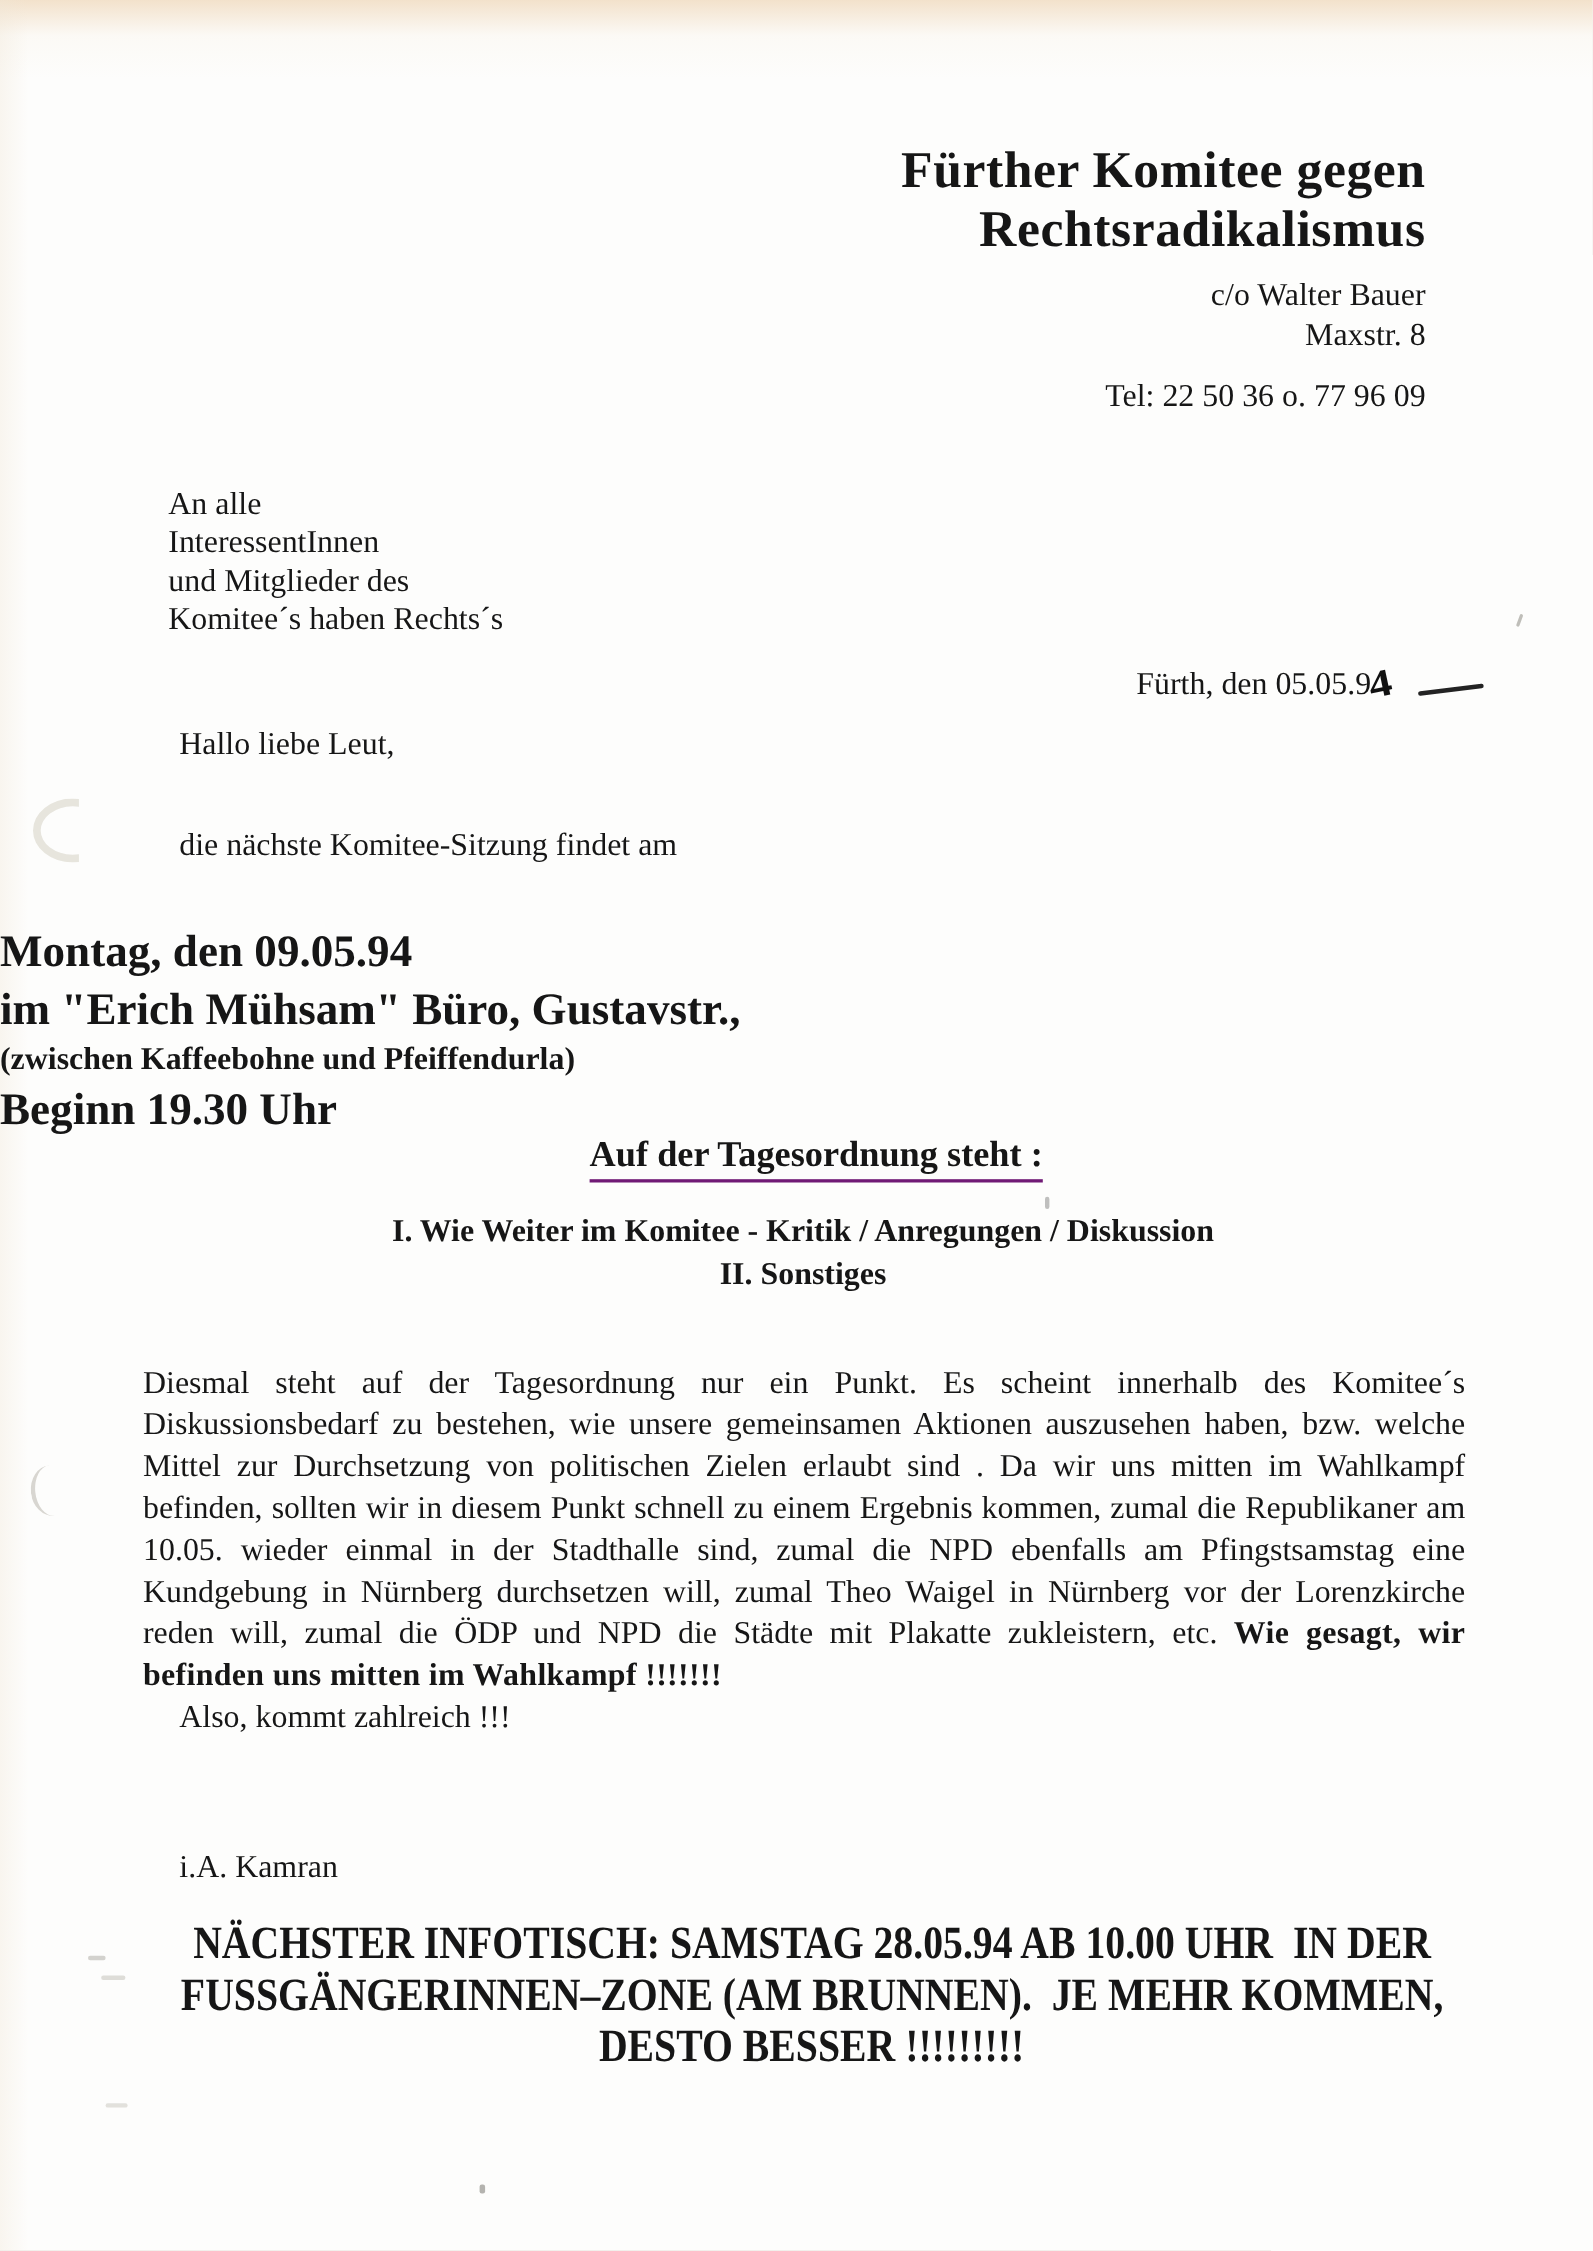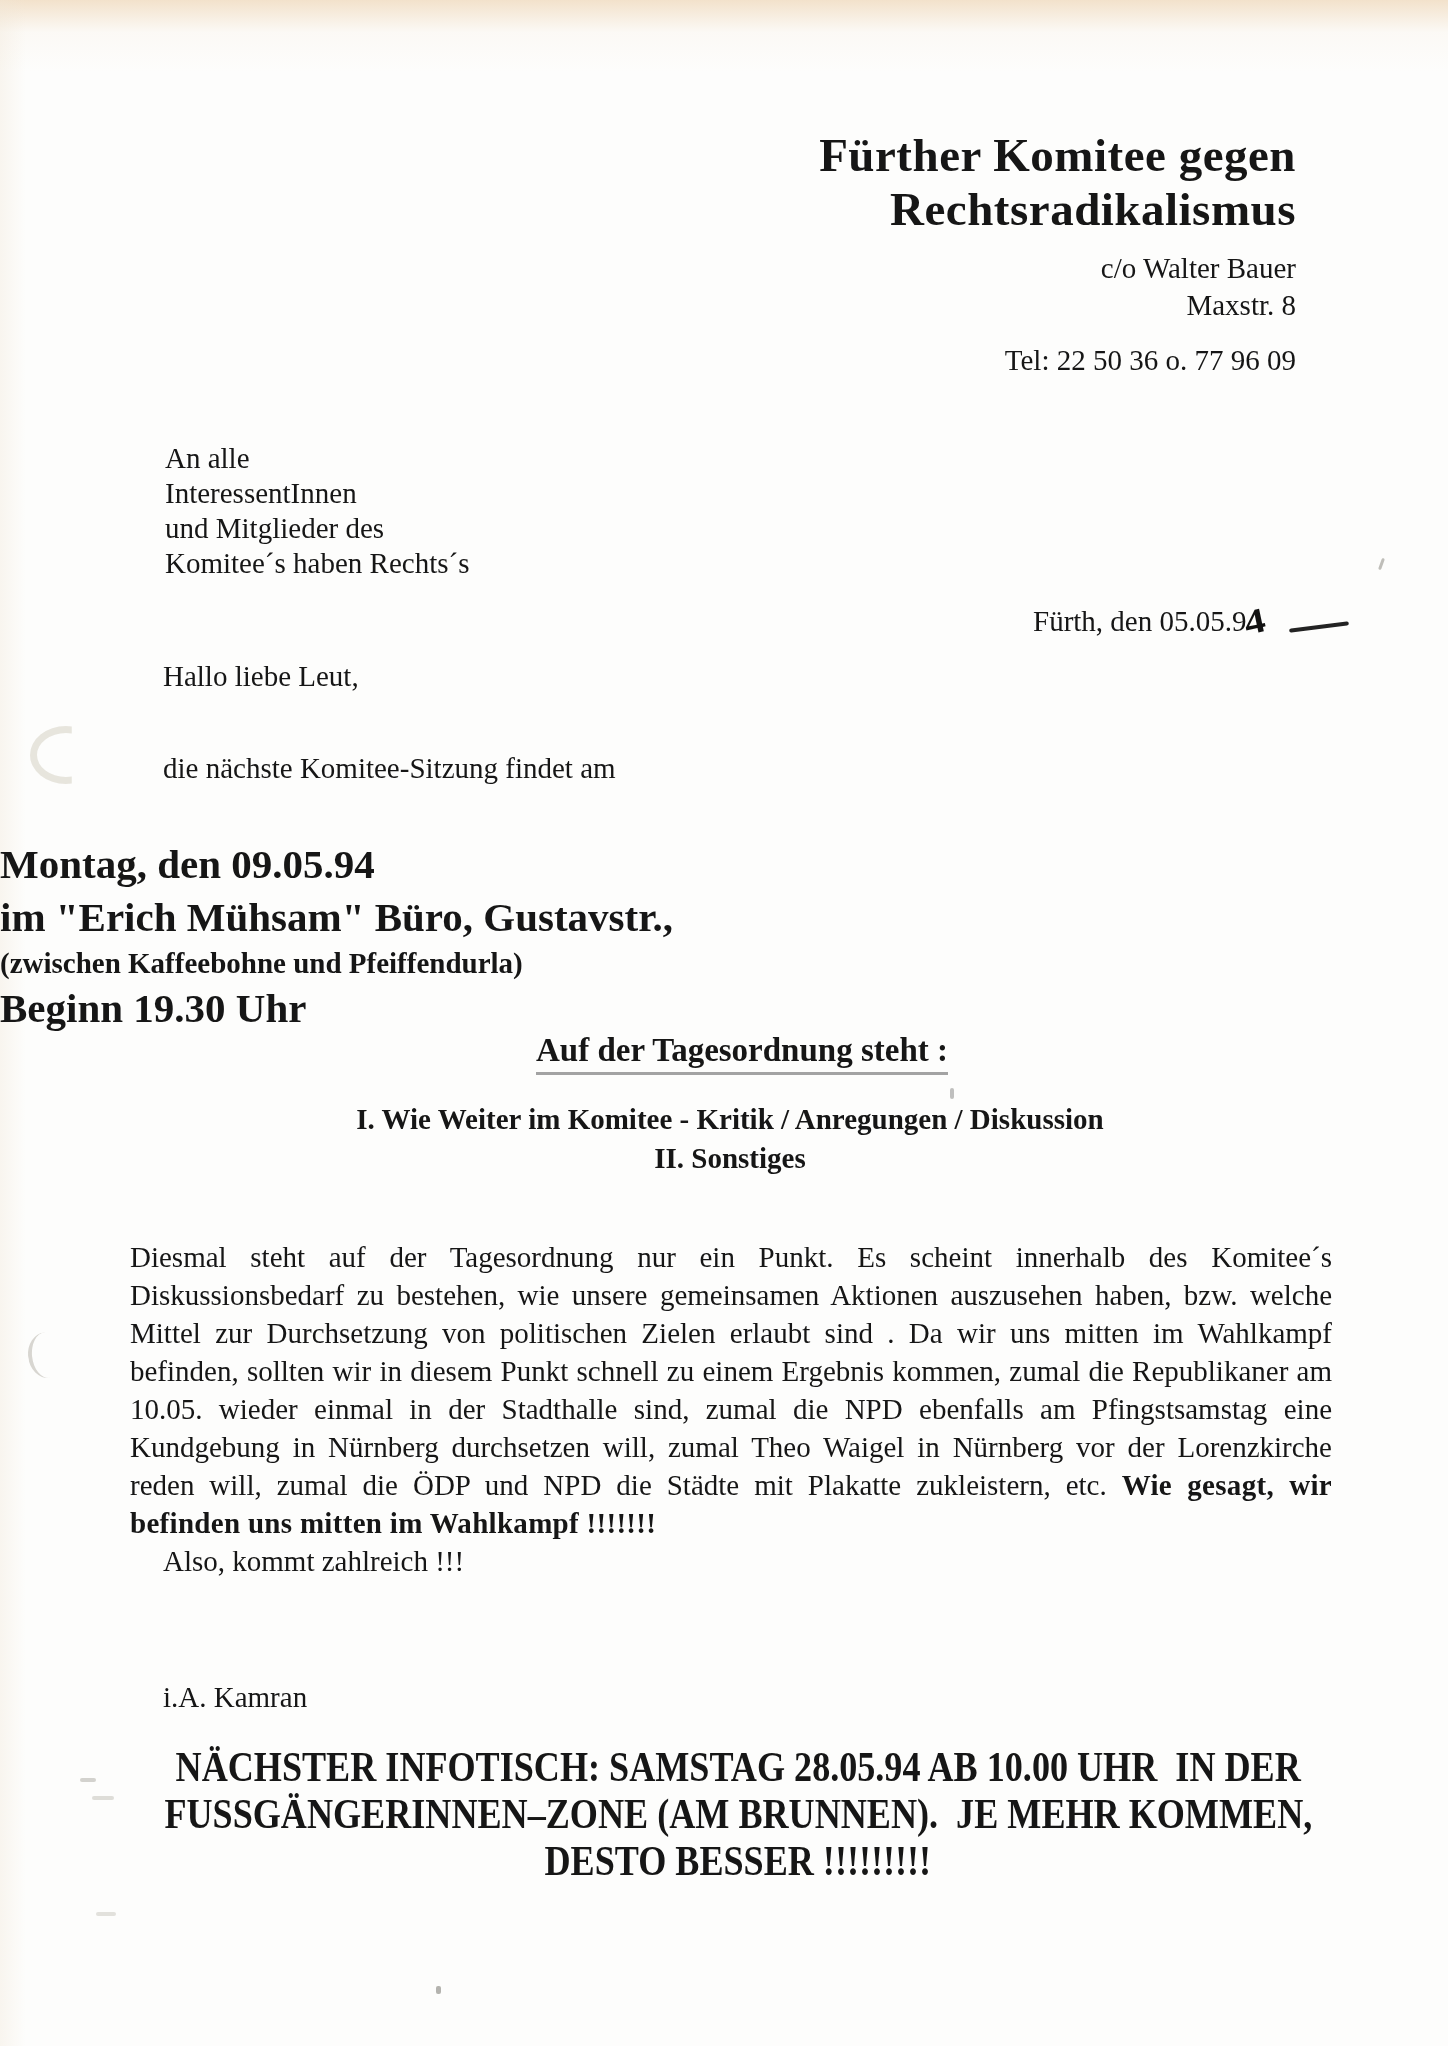--- a/index.html
+++ b/index.html
@@ -23,21 +23,21 @@
     background:linear-gradient(90deg, rgba(240,230,214,0.35), rgba(255,255,255,0));
     pointer-events:none;
   }
 
   .header{position:absolute;top:80px;right:152px;text-align:right;margin-top:48px;}
   .org{font-size:47px;font-weight:bold;line-height:54px;letter-spacing:0.5px;}
   .header-address{margin-top:14px;}
   .addr{font-size:29px;line-height:37px;}
   .phone{font-size:29px;margin-top:20px;}
 
-  .recipient{position:absolute;left:165px;top:441px;font-size:29px;line-height:35px;}
+  .recipient{position:absolute;left:153px;top:441px;font-size:29px;line-height:35px;}
 
   .dateline{position:absolute;left:1033px;top:600px;font-size:29px;}
   .hand-digit{
     display:inline-block;font-weight:bold;font-size:35px;
     transform:rotate(-12deg) scaleX(1.2);transform-origin:center;
     position:relative;top:2px;color:#111;
   }
   .hand-strike{
     position:absolute;left:1289px;top:625px;width:60px;height:4px;
     background:#232323;border-radius:2px;transform:rotate(-7deg);
@@ -45,21 +45,21 @@
 
   .salutation{position:absolute;left:163px;top:660px;font-size:29px;}
   .intro{position:absolute;left:163px;top:752px;font-size:29px;}
 
   .meeting{position:absolute;left:0;top:813px;width:1345px;text-align:left;font-weight:bold;margin-top:25px;}
   .meeting-l{font-size:41px;line-height:53px;}
   .meeting-note{font-size:29px;line-height:38px;}
 
   .agenda-heading{position:absolute;left:36px;top:1032px;width:1412px;text-align:center;
     font-size:33px;font-weight:bold;}
-  .agenda-heading .u{border-bottom:3px solid #a3a3a3;padding-bottom:4px;margin-top:44px;}
+  .agenda-heading .u{border-bottom:3px solid #701a75;padding-bottom:4px;margin-top:44px;}
 
   .agenda-items{position:absolute;left:6px;top:1100px;width:1448px;text-align:center;
     font-weight:bold;font-size:29px;line-height:39px;}
 
   .body-par{
     position:absolute;left:130px;top:1238px;width:1202px;margin:0;
     font-size:29px;line-height:38px;text-align:justify;
   }
   .body-par b{letter-spacing:0.3px;}
 

